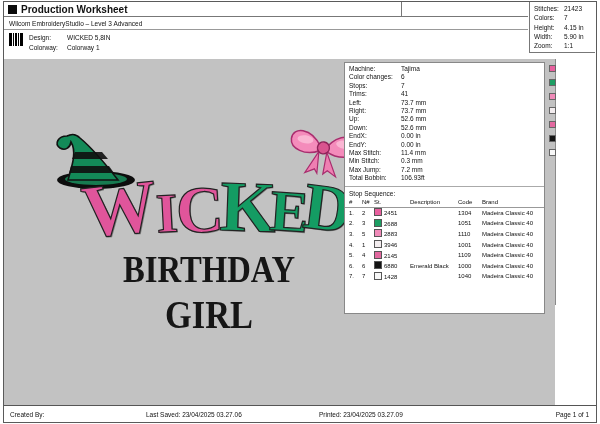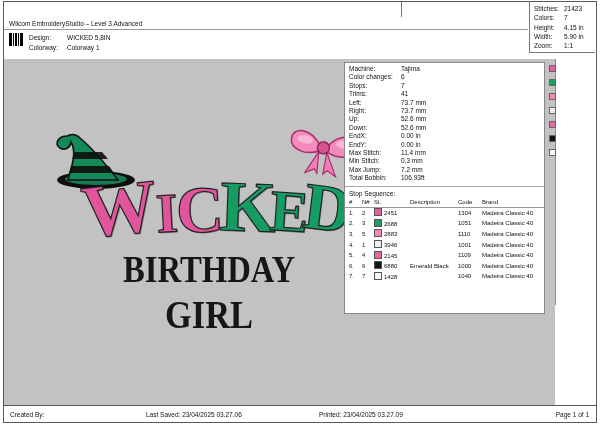--- a/index.html
+++ b/index.html
@@ -58,20 +58,24 @@
   .f-created{left:6px;}
   .f-saved{left:142px;}
   .f-printed{left:315px;}
   .f-page{right:7px;}
 </style>
 </head>
 <body>
 
 <div class="page">
 
+  <div class="title-row">
+    <span class="logo"></span>
+    <span class="title">Production Worksheet</span>
+  </div>
   <div class="hdr-div"></div>
   <div class="subtitle-row">
     <span>Wilcom EmbroideryStudio – Level 3 Advanced</span>
   </div>
 
   <div class="design-block">
     <span class="barcode">
         <i></i>
         <i></i>
         <i></i>

